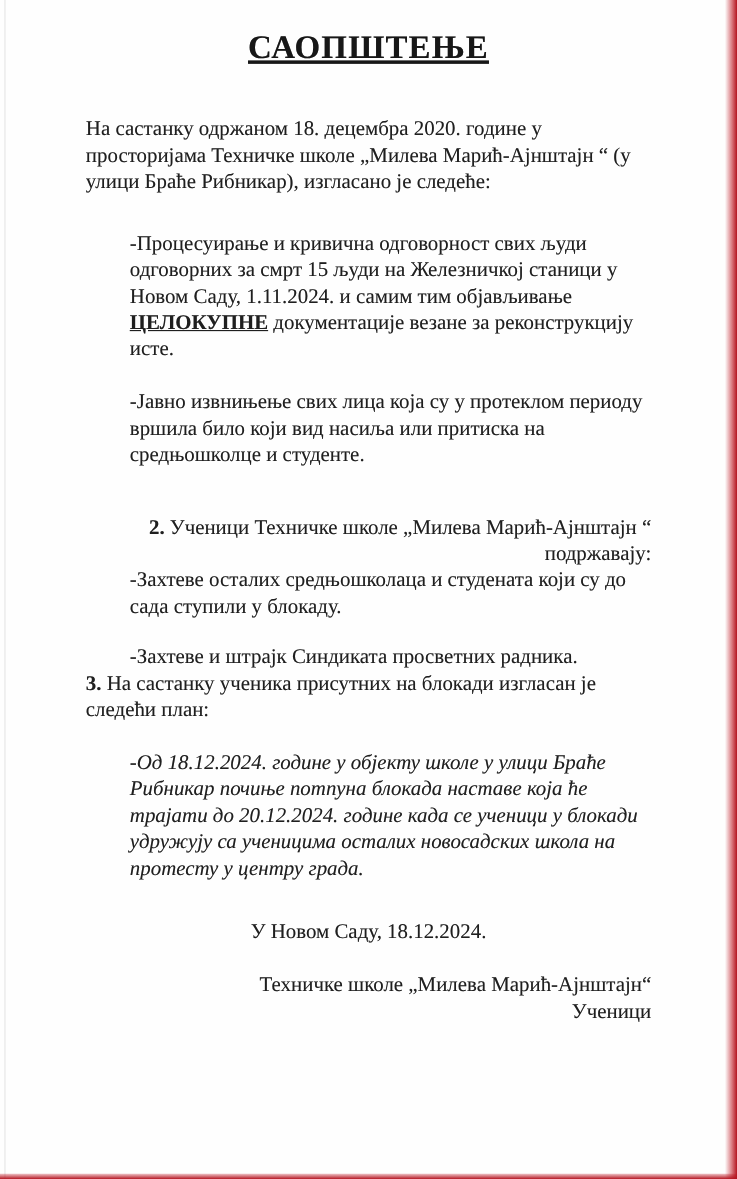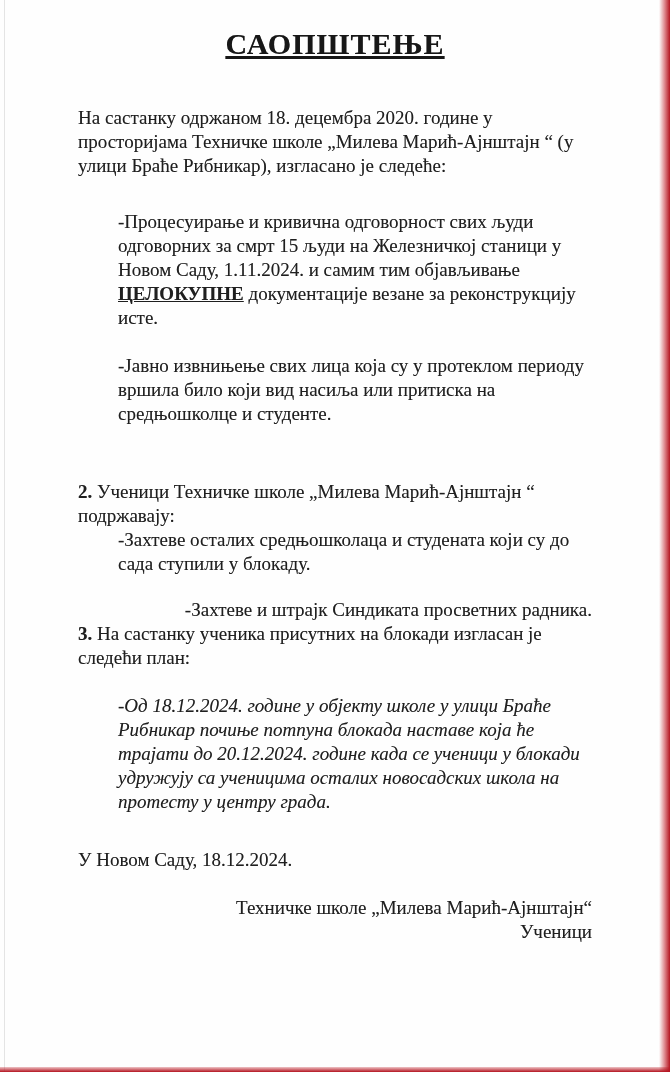--- a/index.html
+++ b/index.html
@@ -53,26 +53,26 @@
     font-size: 19px;
     line-height: 24px;
     color: #1f1f1f;
     text-shadow: 0 0 0.5px rgba(0,0,0,0.35);
   }
   p { margin: 0; }
   .intro   { margin-top: 44px; }
   .h1      { margin-top: 18px; }
   .b11     { margin-top: 32px; margin-left: 40px; }
   .b12     { margin-top: 24px; margin-left: 40px; }
-  .h2      { margin-top: 54px; }
+  .h2      { margin-top: 42px; text-align: right; }
   .b21     { margin-left: 40px; }
-  .b22     { margin-top: 22px; margin-left: 40px; text-align: right; }
+  .b22     { margin-top: 22px; margin-left: 40px; }
   .h3      { }
   .b31     { margin-top: 24px; margin-left: 40px; font-style: italic; }
-  .date    { margin-top: 34px; text-align: left; font-family: Liberation Serif, serif; }
+  .date    { margin-top: 34px; text-align: center; font-family: Liberation Serif, serif; }
   .sig     { margin-top: 24px; text-align: right; }
   .num     { font-weight: bold; }
   .emph    { font-weight: bold; text-decoration: underline; }
 </style>
 </head>
 <body>
 
 <div class="page">
   <div class="edge-left-line"></div>
   <div class="edge-right"></div>

